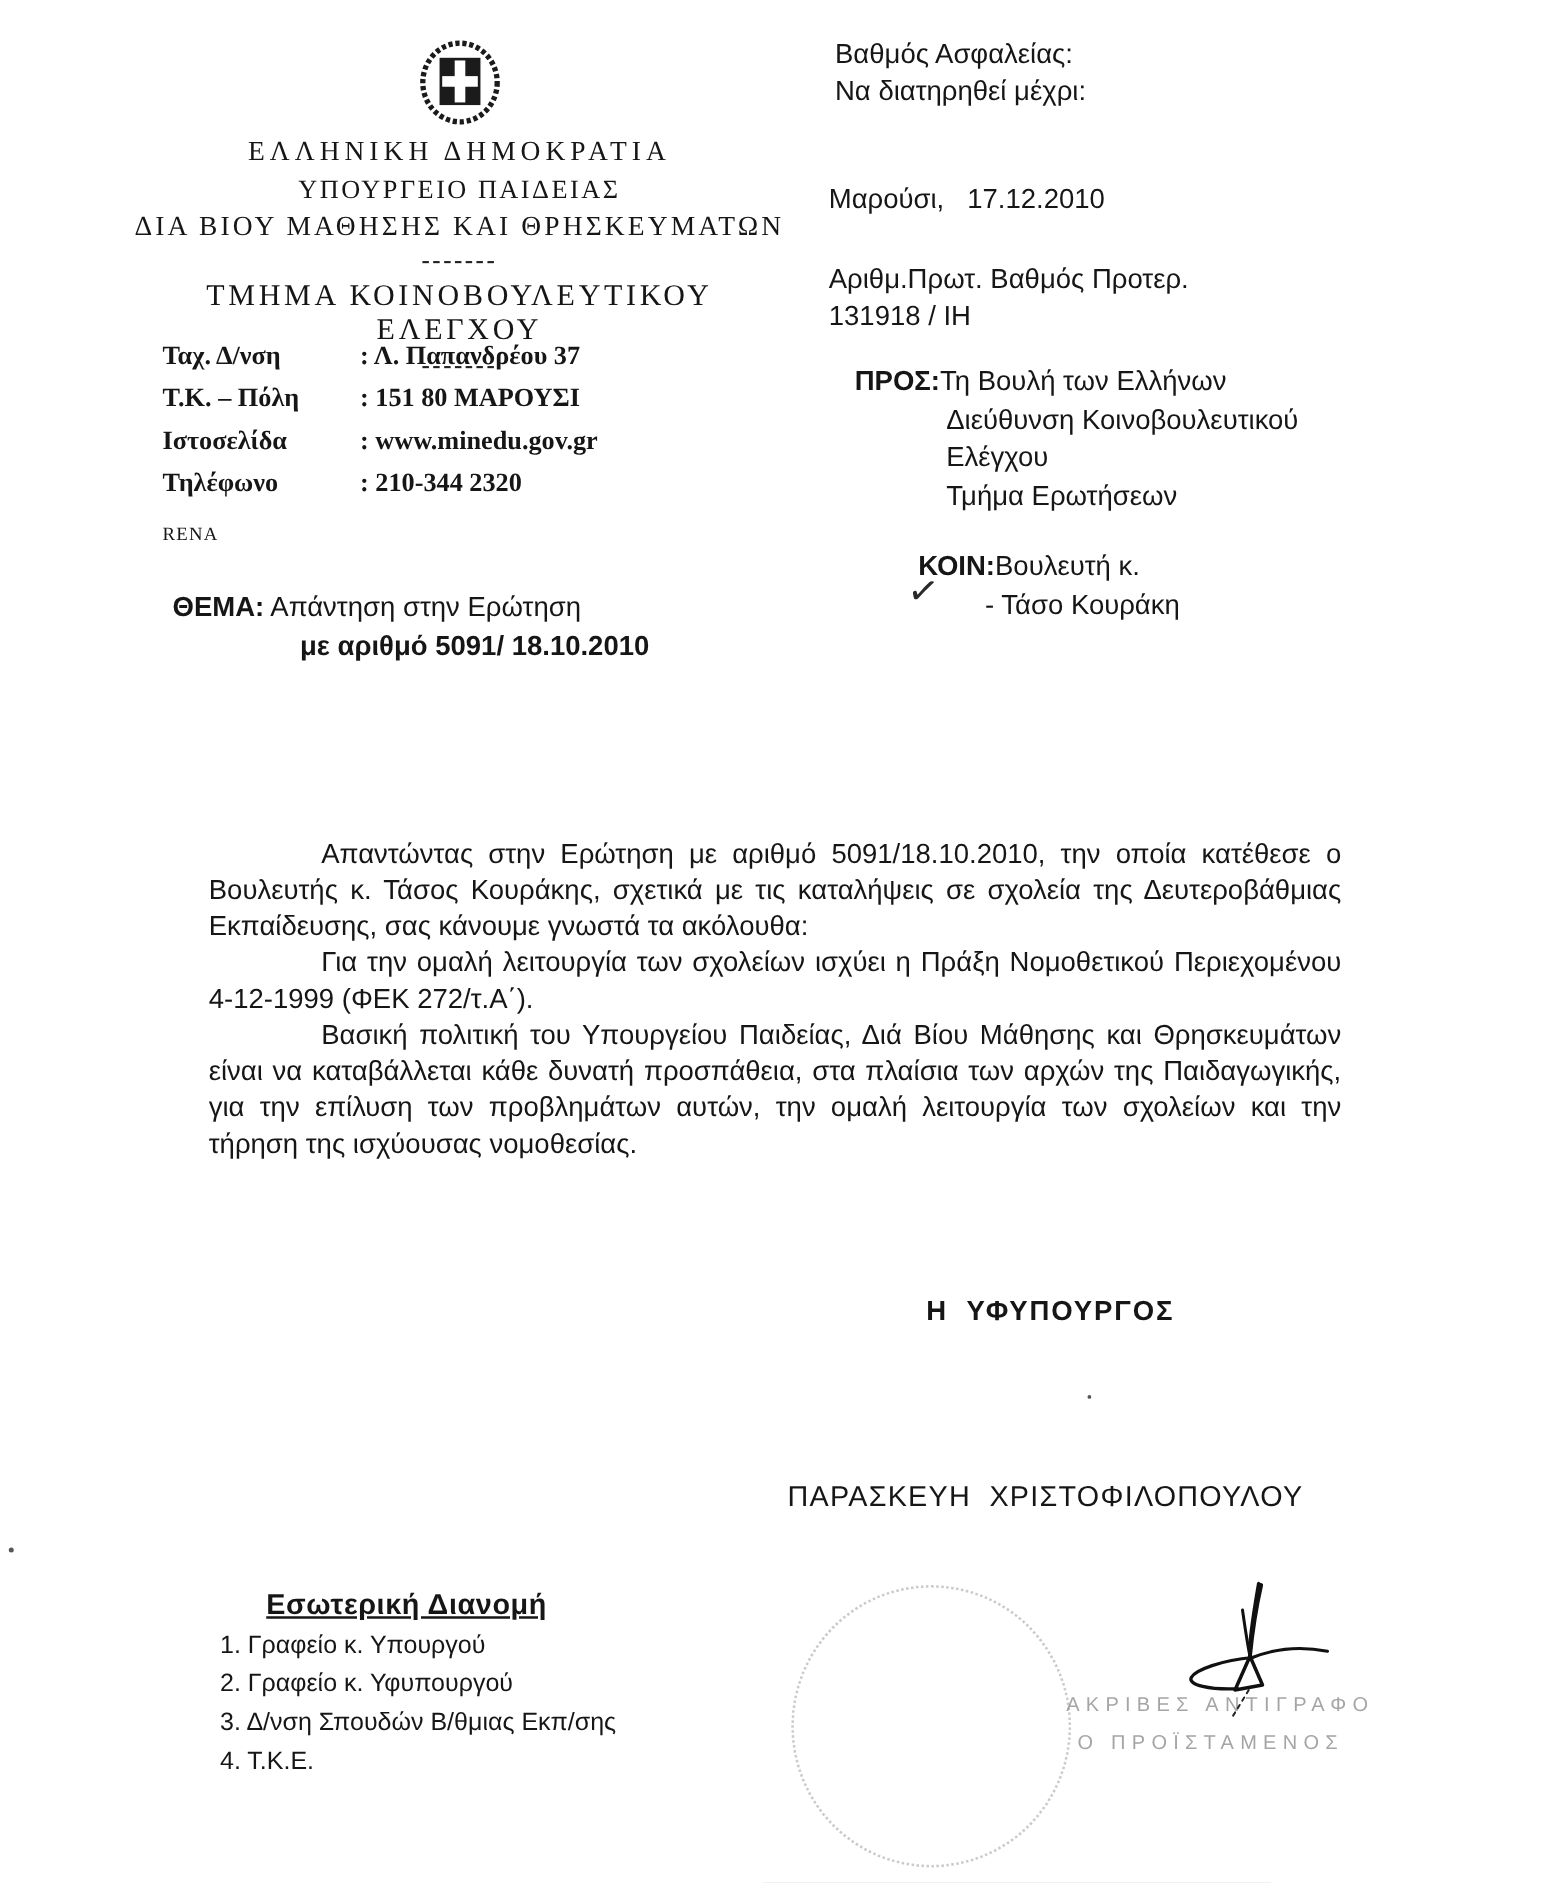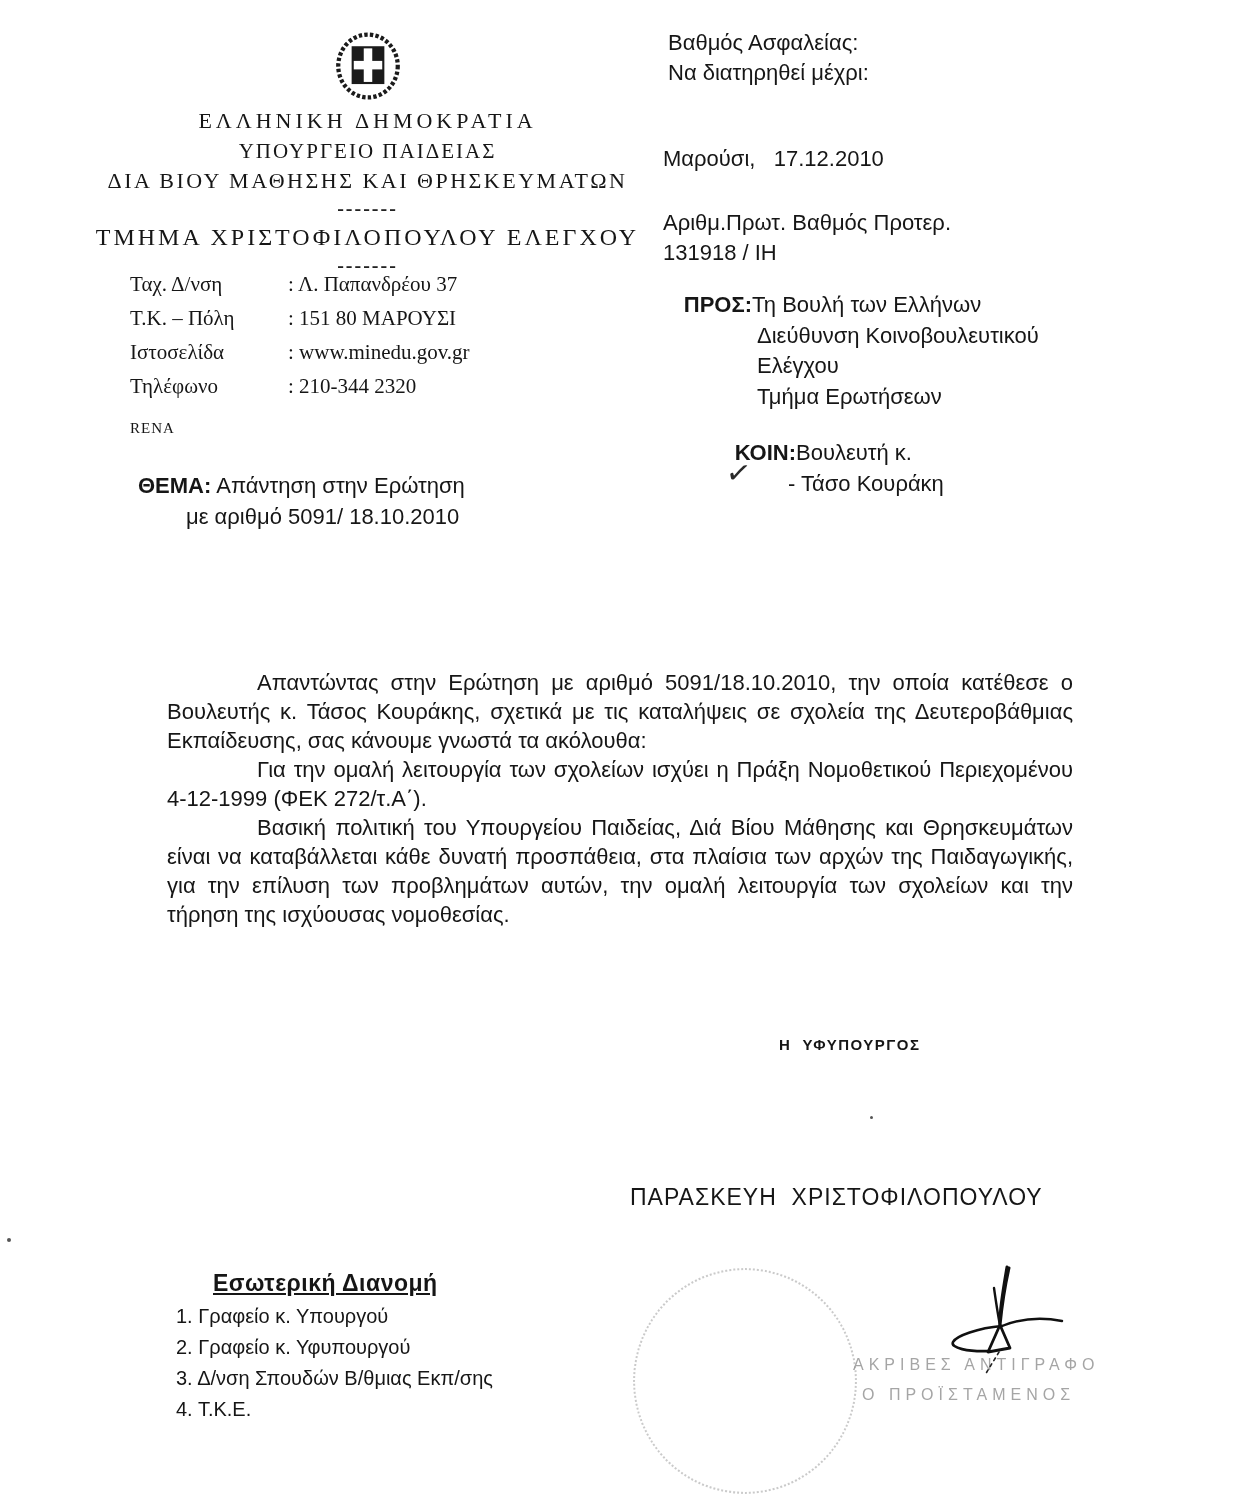--- a/index.html
+++ b/index.html
@@ -21,50 +21,50 @@
   .hdr{left:95px;top:30px;width:545px;text-align:center;}
   .hdr .emblem{display:block;margin:0 auto 6px auto;}
   .hdr-line1{font-size:22px;letter-spacing:4px;margin:4px 0 0 0;}
   .hdr-line2{font-size:21px;letter-spacing:2px;margin:5px 0 0 0;}
   .hdr-line3{font-size:22px;letter-spacing:2.5px;margin:4px 0 0 0;}
   .hdr-sep{font-size:20px;letter-spacing:2px;margin:3px 0;font-weight:bold;color:#222;}
   .hdr-dept{font-size:24px;letter-spacing:3px;margin:4px 0 0 0;}
 
   
   .contact{left:130px;top:272px;width:470px;font-size:21px;}
-  .contact .row{display:flex;margin-bottom:9px;}
+  .contact .row{display:flex;margin-bottom:9px;font-weight:bold;}
   .contact .lbl{width:158px;flex:none;}
   .contact .val{flex:1;}
   .contact-note{left:130px;top:420px;font-size:15px;letter-spacing:1px;}
 
   
   .subject{left:138px;top:470px;font-size:22px;line-height:31px;}
   .subject .lbl{font-weight:bold;}
-  .subject .l2{margin-left:48px;}
+  .subject .l2{margin-left:102px;font-weight:bold;}
 
   
   .rc{font-size:22px;}
   .rc-sec{left:668px;top:28px;line-height:30px;}
   .rc-date{left:663px;top:146px;}
   .rc-prot{left:663px;top:208px;line-height:30px;}
   .to-block{left:668px;top:290px;line-height:30.5px;}
   .to-row{display:flex;text-align:right;}
   .to-lbl{width:84px;flex:none;font-weight:bold;}
   .cc-block{left:668px;top:437px;line-height:31px;margin-left:36px;}
   .cc-lbl{width:92px;flex:none;font-weight:bold;}
   .cc-l2{margin-left:84px;}
   .cc-l3{margin-left:74px;}
   .cc-check{left:726px;top:455px;font-size:30px;color:#2a2a2a;transform:rotate(8deg);}
 
   
   .body-text{left:167px;top:668px;width:906px;font-size:22px;line-height:29px;text-align:justify;}
   .body-text p{margin:0;text-indent:90px;}
 
   
-  .sig-title{left:779px;top:1036px;font-size:15px;font-weight:bold;letter-spacing:1.5px;}
+  .sig-title{left:741px;top:1036px;font-size:22px;font-weight:bold;letter-spacing:1.5px;}
   .sig-name{left:630px;top:1184px;font-size:23px;font-weight:normal;letter-spacing:1px;}
 
   
   .dist-title{left:213px;top:1270px;font-size:23px;font-weight:bold;text-decoration:underline;letter-spacing:0.5px;}
   .dist-list{left:176px;top:1301px;font-size:20px;line-height:31px;}
 
   
   .stamp-circle{
     left:633px;top:1268px;width:220px;height:222px;
     border:2px dotted #b9b9b9;border-radius:50%;
@@ -87,21 +87,21 @@
       <ellipse cx="40" cy="42" rx="35" ry="37" fill="none" stroke="#1b1b1b" stroke-width="5" stroke-dasharray="4 2.6"></ellipse>
       <rect x="22" y="20" width="36" height="42" fill="#1b1b1b"></rect>
       <rect x="35" y="20" width="10" height="42" fill="#ffffff"></rect>
       <rect x="22" y="36" width="36" height="10" fill="#ffffff"></rect>
       <rect x="22" y="20" width="36" height="42" fill="none" stroke="#1b1b1b" stroke-width="2.5"></rect>
     </svg>
     <div class="hdr-line1">ΕΛΛΗΝΙΚΗ ΔΗΜΟΚΡΑΤΙΑ</div>
     <div class="hdr-line2">ΥΠΟΥΡΓΕΙΟ  ΠΑΙΔΕΙΑΣ</div>
     <div class="hdr-line3">ΔΙΑ ΒΙΟΥ ΜΑΘΗΣΗΣ ΚΑΙ ΘΡΗΣΚΕΥΜΑΤΩΝ</div>
     <div class="hdr-sep">-------</div>
-    <div class="hdr-dept">ΤΜΗΜΑ ΧΡΙΣΤΟΦΙΛΟΠΟΥΛΟΥ ΕΛΕΓΧΟΥ</div>
+    <div class="hdr-dept">ΤΜΗΜΑ ΚΟΙΝΟΒΟΥΛΕΥΤΙΚΟΥ ΕΛΕΓΧΟΥ</div>
     <div class="hdr-sep">-------</div>
   </div>
 
   <div class="abs contact serif">
     <div class="row">
       <span class="lbl">Ταχ. Δ/νση</span>
       <span class="val">: Λ. Παπανδρέου 37</span>
     </div>
     <div class="row">
       <span class="lbl">Τ.Κ. – Πόλη</span>

